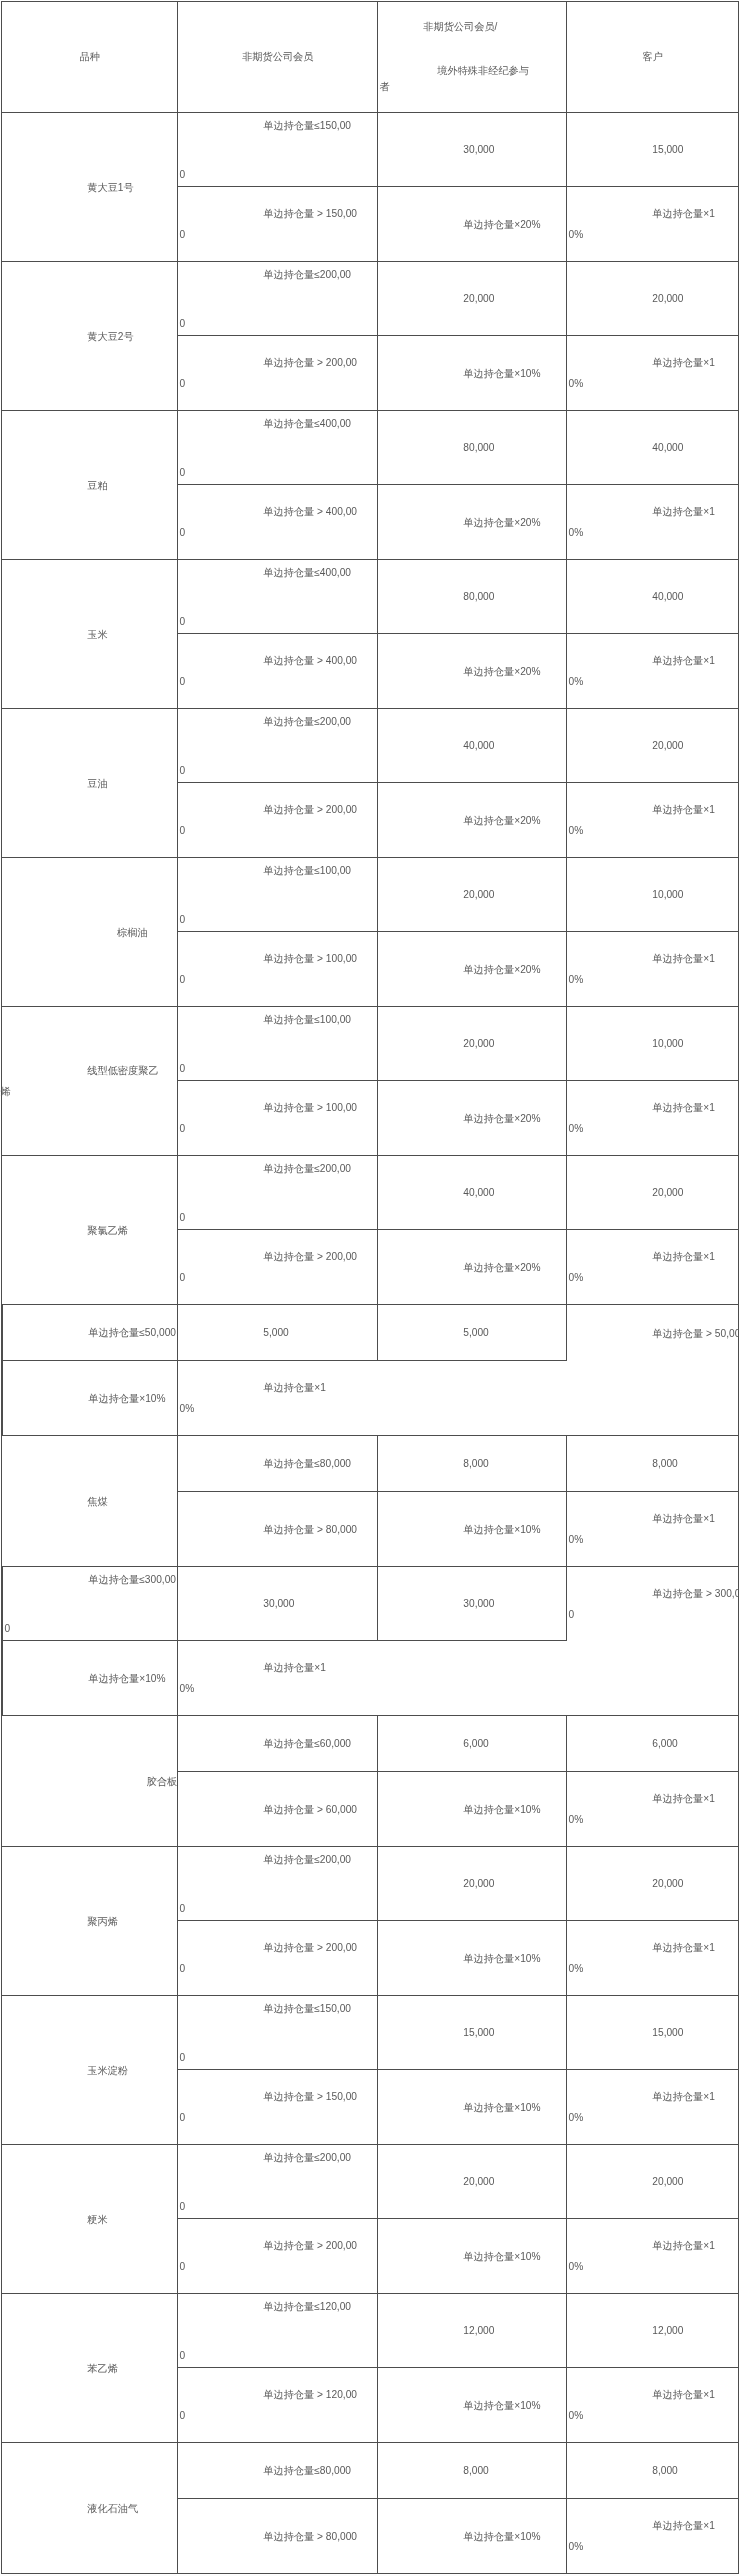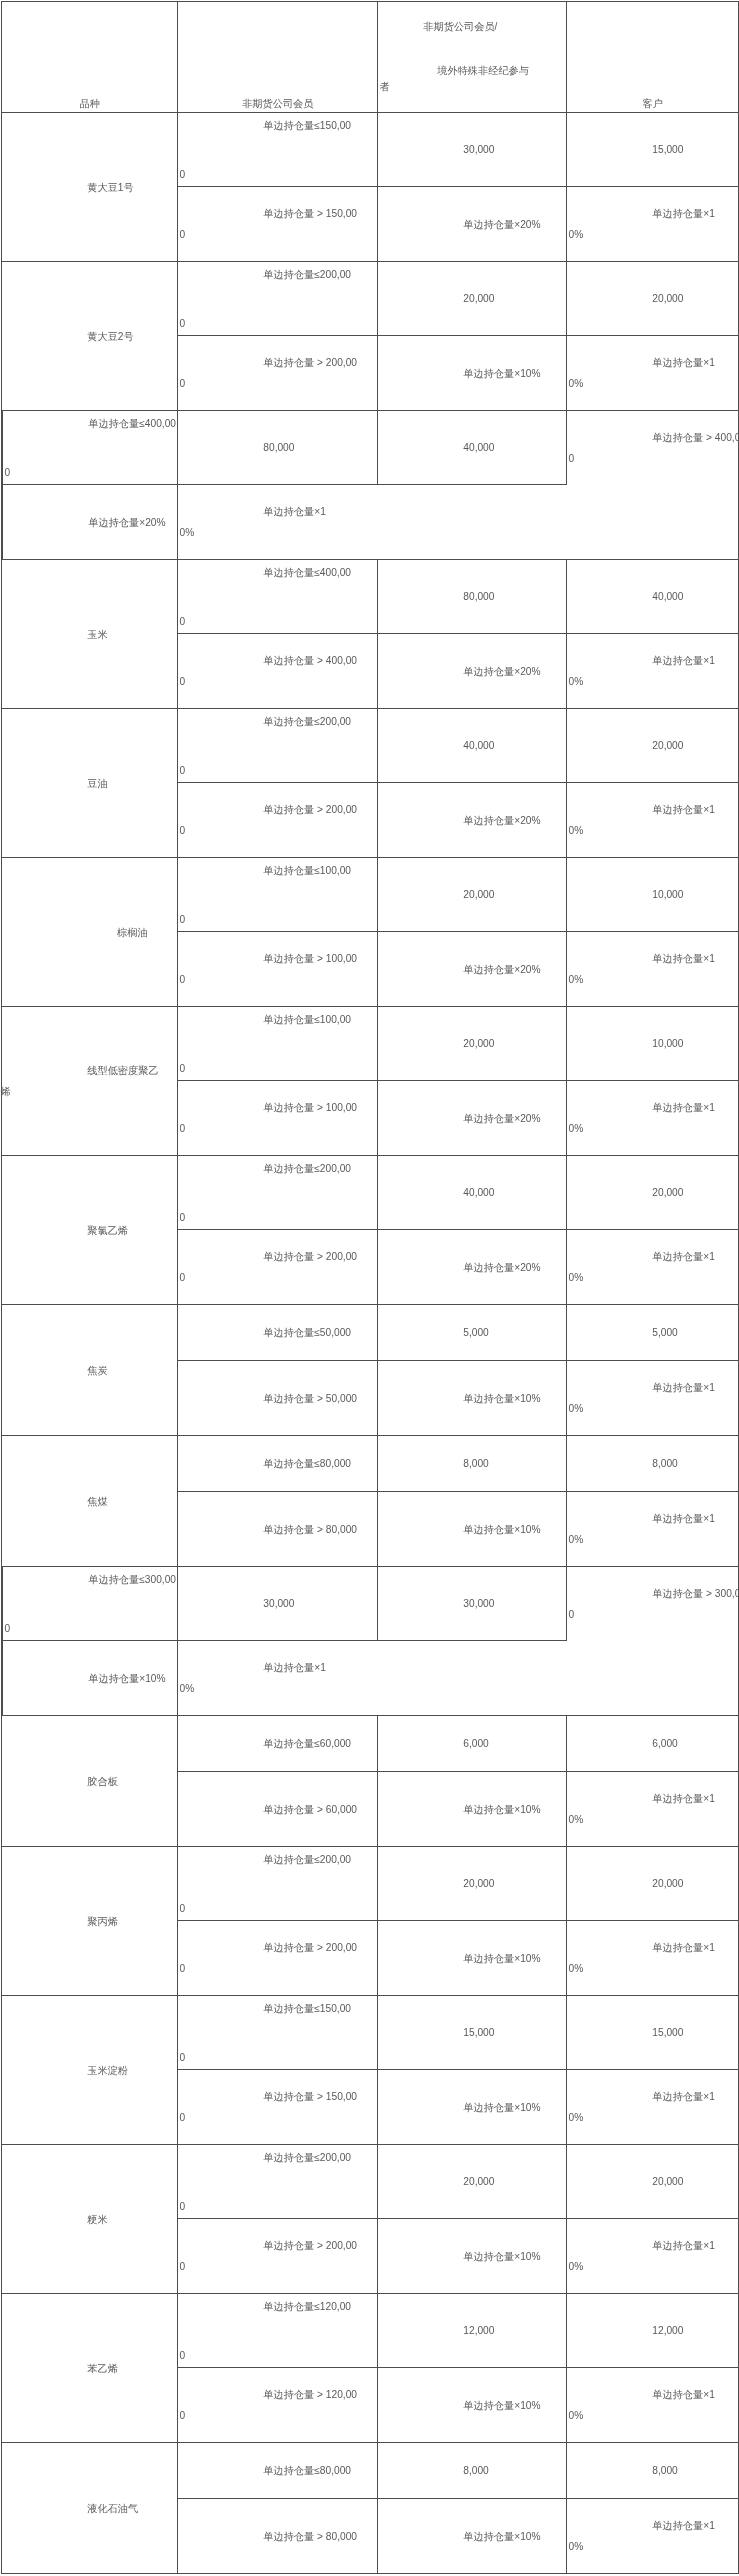--- a/index.html
+++ b/index.html
@@ -34,21 +34,21 @@
     height:100%;
     overflow:visible;
   }
   .c2,.c3,.c4{border-left:0.6px solid #4d4d4d;}
   .divided{border-bottom:1.3px solid #4d4d4d;gap:28px;}
   .ln{line-height:21px;height:21px;white-space:pre;}
   .ln-first{margin-left:85px;}
   .ln-wrap{margin-left:1.3px;}
   .name-wrap{margin-left:-1.9px;}
   
-  .hcell{align-items:center;justify-content:flex-end;font-family:Liberation Serif, serif;}
+  .hcell{align-items:center;justify-content:center;font-family:Liberation Serif, serif;}
   .hcell .hln{line-height:16px;height:16px;white-space:pre;}
   .hc3{align-items:flex-start;justify-content:flex-start;padding-top:17px;}
   .h3l1{margin-left:45px;line-height:16px;height:16px;white-space:pre;}
   .h3l2{margin-left:59px;margin-top:28px;line-height:16px;height:16px;white-space:pre;}
   .h3l3{margin-left:1.3px;line-height:16px;height:16px;white-space:pre;}
 </style>
 </head>
 <body>
 
 <div class="page">
@@ -116,20 +116,23 @@
           </div>
           <div class="cell c3">
             <div class="ln ln-first">单边持仓量×10%</div>
           </div>
           <div class="cell c4">
             <div class="ln ln-first">单边持仓量×1</div>
             <div class="ln ln-wrap">0%</div>
           </div>
         </div>
         <div class="grid block" style="grid-template-rows: 74px 74px;">
+          <div class="cell c1" style="grid-row: 1 / 3;">
+            <div class="ln ln-first">豆粕</div>
+          </div>
           <div class="cell c2 divided">
             <div class="ln ln-first">单边持仓量≤400,00</div>
             <div class="ln ln-wrap">0</div>
           </div>
           <div class="cell c3 divided">
             <div class="ln ln-first">80,000</div>
           </div>
           <div class="cell c4 divided">
             <div class="ln ln-first">40,000</div>
           </div>
@@ -270,23 +273,20 @@
           </div>
           <div class="cell c3">
             <div class="ln ln-first">单边持仓量×20%</div>
           </div>
           <div class="cell c4">
             <div class="ln ln-first">单边持仓量×1</div>
             <div class="ln ln-wrap">0%</div>
           </div>
         </div>
         <div class="grid block" style="grid-template-rows: 56px 74px;">
-          <div class="cell c1" style="grid-row: 1 / 3;">
-            <div class="ln ln-first">焦炭</div>
-          </div>
           <div class="cell c2 divided">
             <div class="ln ln-first">单边持仓量≤50,000</div>
           </div>
           <div class="cell c3 divided">
             <div class="ln ln-first">5,000</div>
           </div>
           <div class="cell c4 divided">
             <div class="ln ln-first">5,000</div>
           </div>
           <div class="cell c2">
@@ -341,21 +341,21 @@
           </div>
           <div class="cell c3">
             <div class="ln ln-first">单边持仓量×10%</div>
           </div>
           <div class="cell c4">
             <div class="ln ln-first">单边持仓量×1</div>
             <div class="ln ln-wrap">0%</div>
           </div>
         </div>
         <div class="grid block" style="grid-template-rows: 56px 74px;">
-          <div class="cell c1" style="grid-row: 1 / 3;">
+          <div class="cell c1" style="grid-row: 1 / 3; align-items: flex-end;">
             <div class="ln ln-first">胶合板</div>
           </div>
           <div class="cell c2 divided">
             <div class="ln ln-first">单边持仓量≤60,000</div>
           </div>
           <div class="cell c3 divided">
             <div class="ln ln-first">6,000</div>
           </div>
           <div class="cell c4 divided">
             <div class="ln ln-first">6,000</div>

